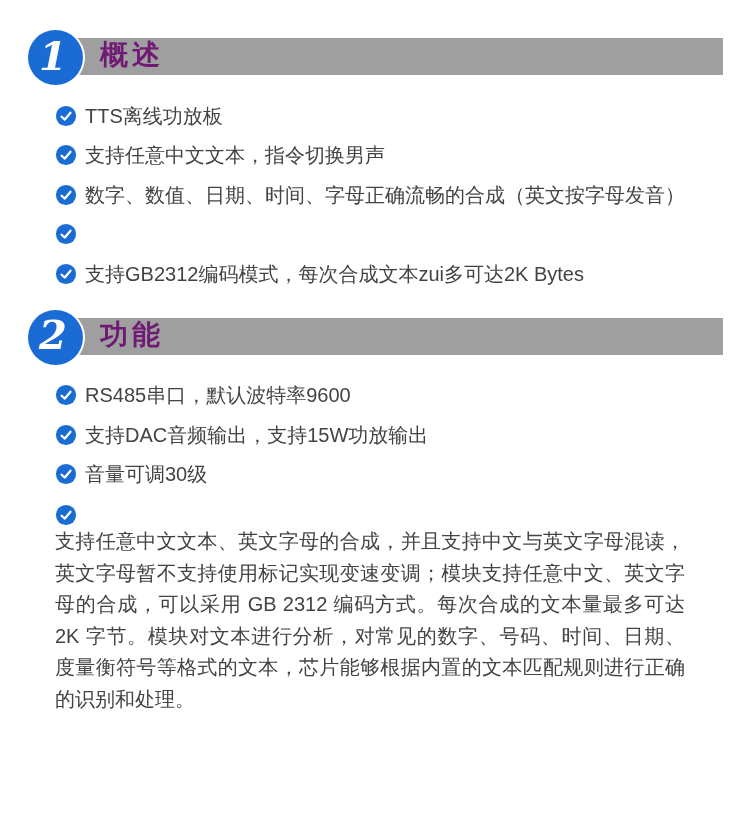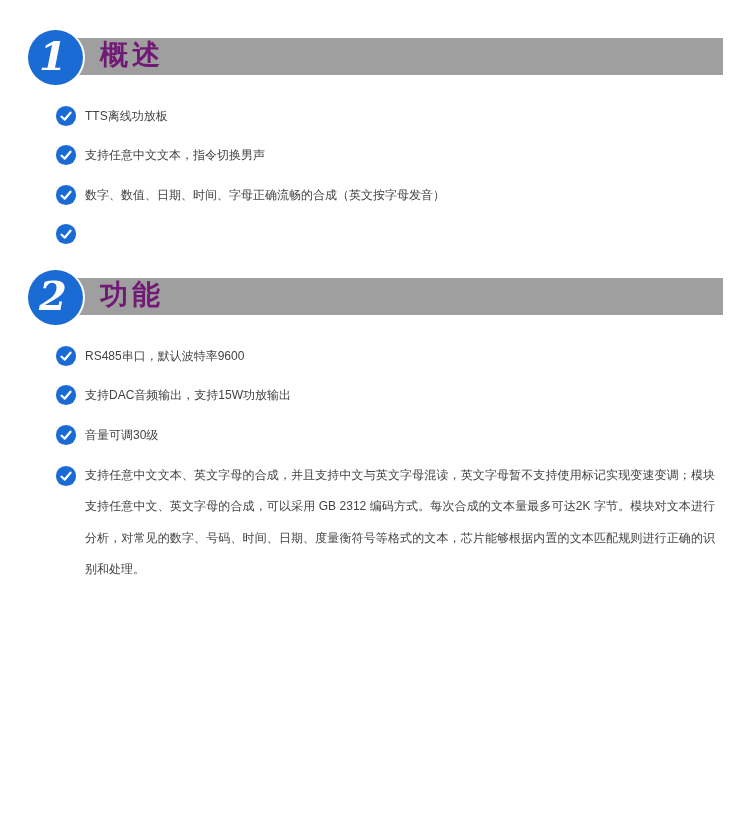--- a/index.html
+++ b/index.html
@@ -38,24 +38,24 @@
   .sec-num{
     color:#ffffff;font-style:italic;font-weight:600;font-size:40px;line-height:1;
     font-family:"DejaVu Serif","Liberation Serif",serif;
     padding-right:5px;padding-bottom:4px;
   }
 
   
   .items{list-style:none;margin:0;padding:11px 0 0 55px;}
   .items li{display:flex;align-items:center;height:39.5px;}
   .check-icon{flex:0 0 22px;width:22px;height:22px;margin-right:8px;}
-  .item-text{font-size:12px;line-height:26px;white-space:nowrap;}
+  .item-text{font-size:20px;line-height:26px;white-space:nowrap;}
 
   
-  .items li.para{height:auto;align-items:flex-start;margin-top:5px;}
+  .items li.para{height:auto;align-items:flex-start;margin-top:5px;flex-direction:column;}
   .items li.para .check-icon{margin-top:5px;}
   .items li.para .item-text{
     white-space:normal;width:630px;text-align:justify;line-height:31.5px;
   }
 
   .section + .section{margin-top:16px;}
 </style>
 </head>
 <body>
 
@@ -91,20 +91,27 @@
             <path d="M7.2 12.8 L10.7 15.9 L16.9 8.4" fill="none" stroke="#fff" stroke-width="2.5" stroke-linecap="round" stroke-linejoin="round"></path>
           </svg>
         <span class="item-text">数字、数值、日期、时间、字母正确流畅的合成（英文按字母发音）</span>
       </li>
       <li>
         <svg class="check-icon" viewBox="0 0 24 24">
             <circle cx="12" cy="12" r="11" fill="#1a6bd4"></circle>
             <path d="M7.2 12.8 L10.7 15.9 L16.9 8.4" fill="none" stroke="#fff" stroke-width="2.5" stroke-linecap="round" stroke-linejoin="round"></path>
           </svg>
       </li>
+      <li>
+        <svg class="check-icon" viewBox="0 0 24 24">
+            <circle cx="12" cy="12" r="11" fill="#1a6bd4"></circle>
+            <path d="M7.2 12.8 L10.7 15.9 L16.9 8.4" fill="none" stroke="#fff" stroke-width="2.5" stroke-linecap="round" stroke-linejoin="round"></path>
+          </svg>
+        <span class="item-text">支持GB2312编码模式，每次合成文本zui多可达2K Bytes</span>
+      </li>
     </ul>
   </div>
 
   <div class="section">
     <div class="sec-header">
       <div class="sec-bar">
         <span class="sec-title">功能</span>
       </div>
       <div class="sec-badge">
         <span class="sec-num">2</span>

